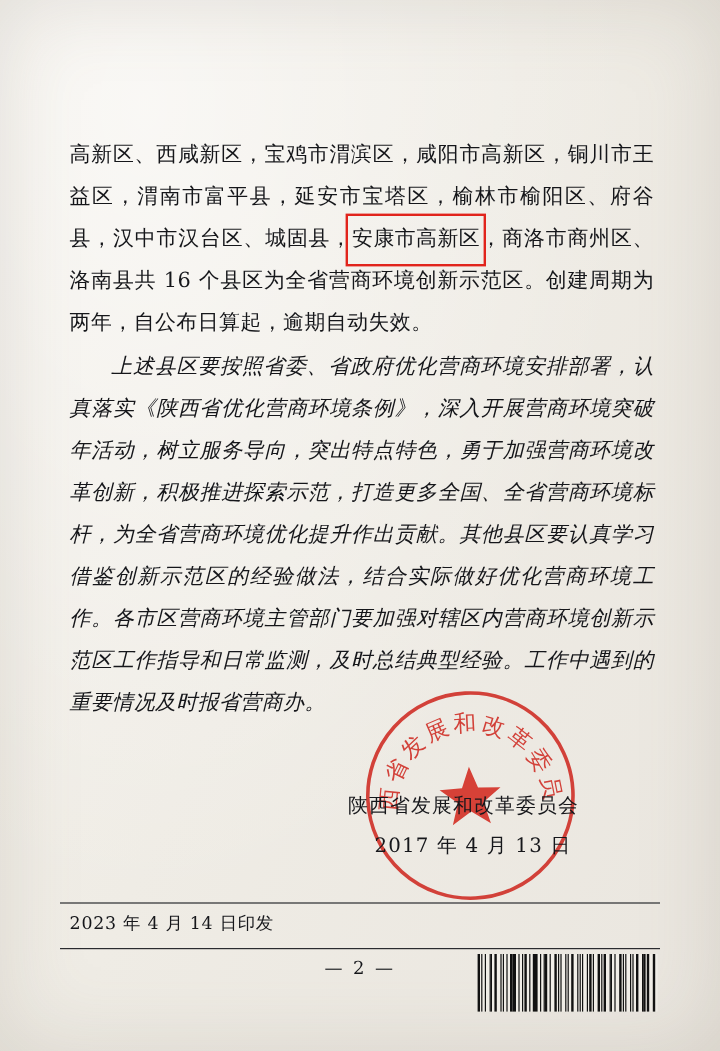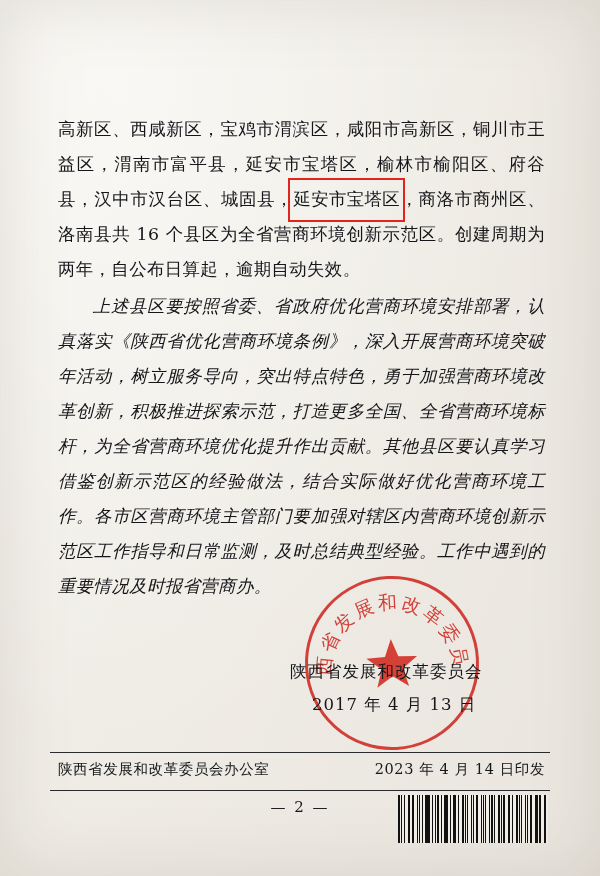--- a/index.html
+++ b/index.html
@@ -160,21 +160,21 @@
     height: 100%;
   }
 </style>
 </head>
 <body>
 
 <div class="page">
 
   <div class="doc-body">
 
-    <p class="para"><span>高新区、西咸新区，宝鸡市渭滨区，咸阳市高新区，铜川市王益区，渭南市富平县，延安市宝塔区，榆林市榆阳区、府谷县，汉中市汉台区、城固县，</span><span class="hl-wrap"><span>延安市宝塔区</span><span class="hl-box"></span></span><span>，商洛市商州区、洛南县共 16 个县区为全省营商环境创新示范区。创建周期为两年，自公布日算起，逾期自动失效。</span></p>
+    <p class="para"><span>高新区、西咸新区，宝鸡市渭滨区，咸阳市高新区，铜川市王益区，渭南市富平县，延安市宝塔区，榆林市榆阳区、府谷县，汉中市汉台区、城固县，</span><span class="hl-wrap"><span>安康市高新区</span><span class="hl-box"></span></span><span>，商洛市商州区、洛南县共 16 个县区为全省营商环境创新示范区。创建周期为两年，自公布日算起，逾期自动失效。</span></p>
 
     <p class="para indent">上述县区要按照省委、省政府优化营商环境安排部署，认真落实《陕西省优化营商环境条例》，深入开展营商环境突破年活动，树立服务导向，突出特点特色，勇于加强营商环境改革创新，积极推进探索示范，打造更多全国、全省营商环境标杆，为全省营商环境优化提升作出贡献。其他县区要认真学习借鉴创新示范区的经验做法，结合实际做好优化营商环境工作。各市区营商环境主管部门要加强对辖区内营商环境创新示范区工作指导和日常监测，及时总结典型经验。工作中遇到的重要情况及时报省营商办。</p>
 
   </div>
 
   <div class="seal">
     <div class="arc-text">
       <svg viewBox="0 0 168 168" width="168" height="168" aria-hidden="true">
         <defs>
           <path id="arcpath" d="M 22,92 A 62,62 0 1 1 146,92" fill="none"></path>
@@ -192,21 +192,20 @@
   </div>
 
   <div class="sig">
     <div>陕西省发展和改革委员会</div>
     <div class="date">2017 年 4 月 13 日</div>
   </div>
 
   <div class="footer-rule-top"></div>
 
   <div class="footer-row">
-    <span>陕西省发展和改革委员会办公室</span>
     <span>2023 年 4 月 14 日印发</span>
   </div>
 
   <div class="footer-rule-bottom"></div>
 
   <div class="page-num">— 2 —</div>
 
   <div class="barcode" id="barcode">
       <i style="width:3px;"></i>
       <i style="width:1px;background:transparent;"></i>

